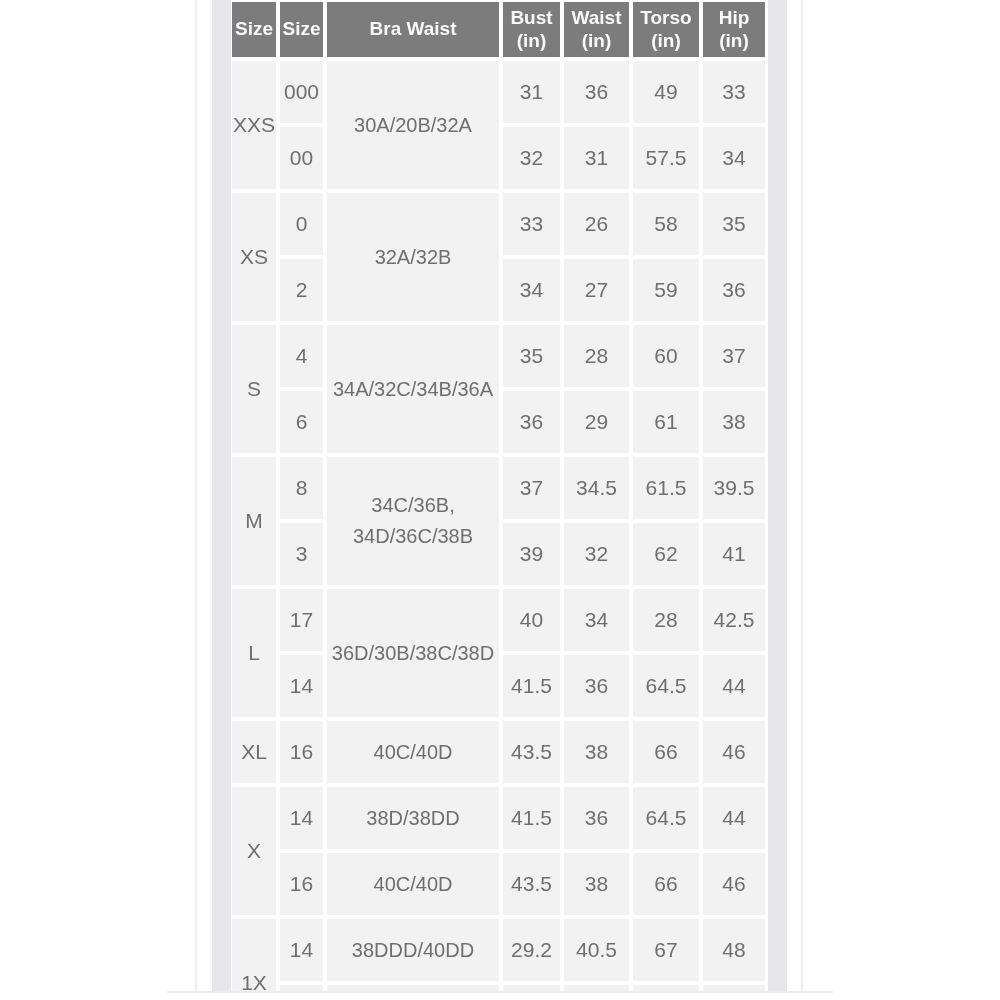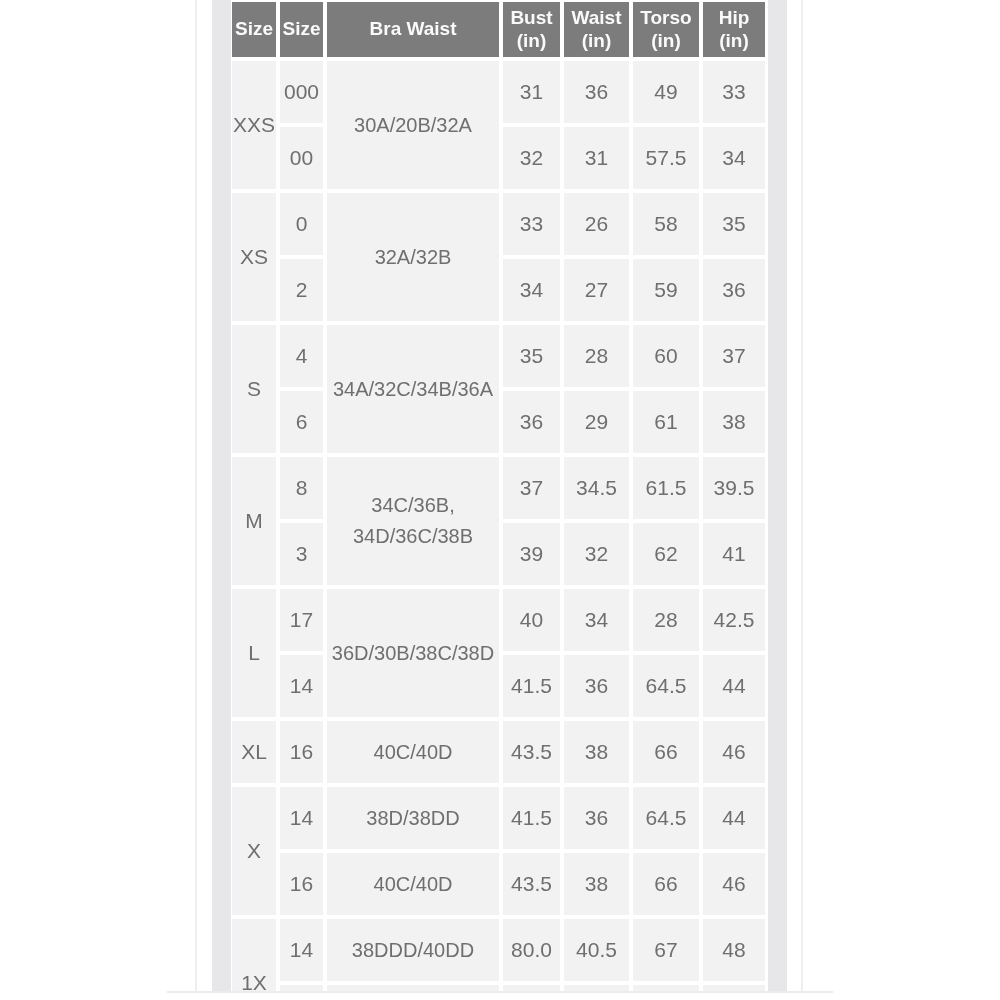--- a/index.html
+++ b/index.html
@@ -183,21 +183,21 @@
           <td class="bra">40C/40D</td>
           <td>43.5</td>
           <td>38</td>
           <td>66</td>
           <td>46</td>
         </tr>
         <tr>
           <td class="size-label" rowspan="2">1X</td>
           <td>14</td>
           <td class="bra">38DDD/40DD</td>
-          <td>80.0</td>
+          <td>29.2</td>
           <td>40.5</td>
           <td>67</td>
           <td>48</td>
         </tr>
         <tr>
           <td></td>
           <td class="bra"></td>
           <td></td>
           <td></td>
           <td></td>

